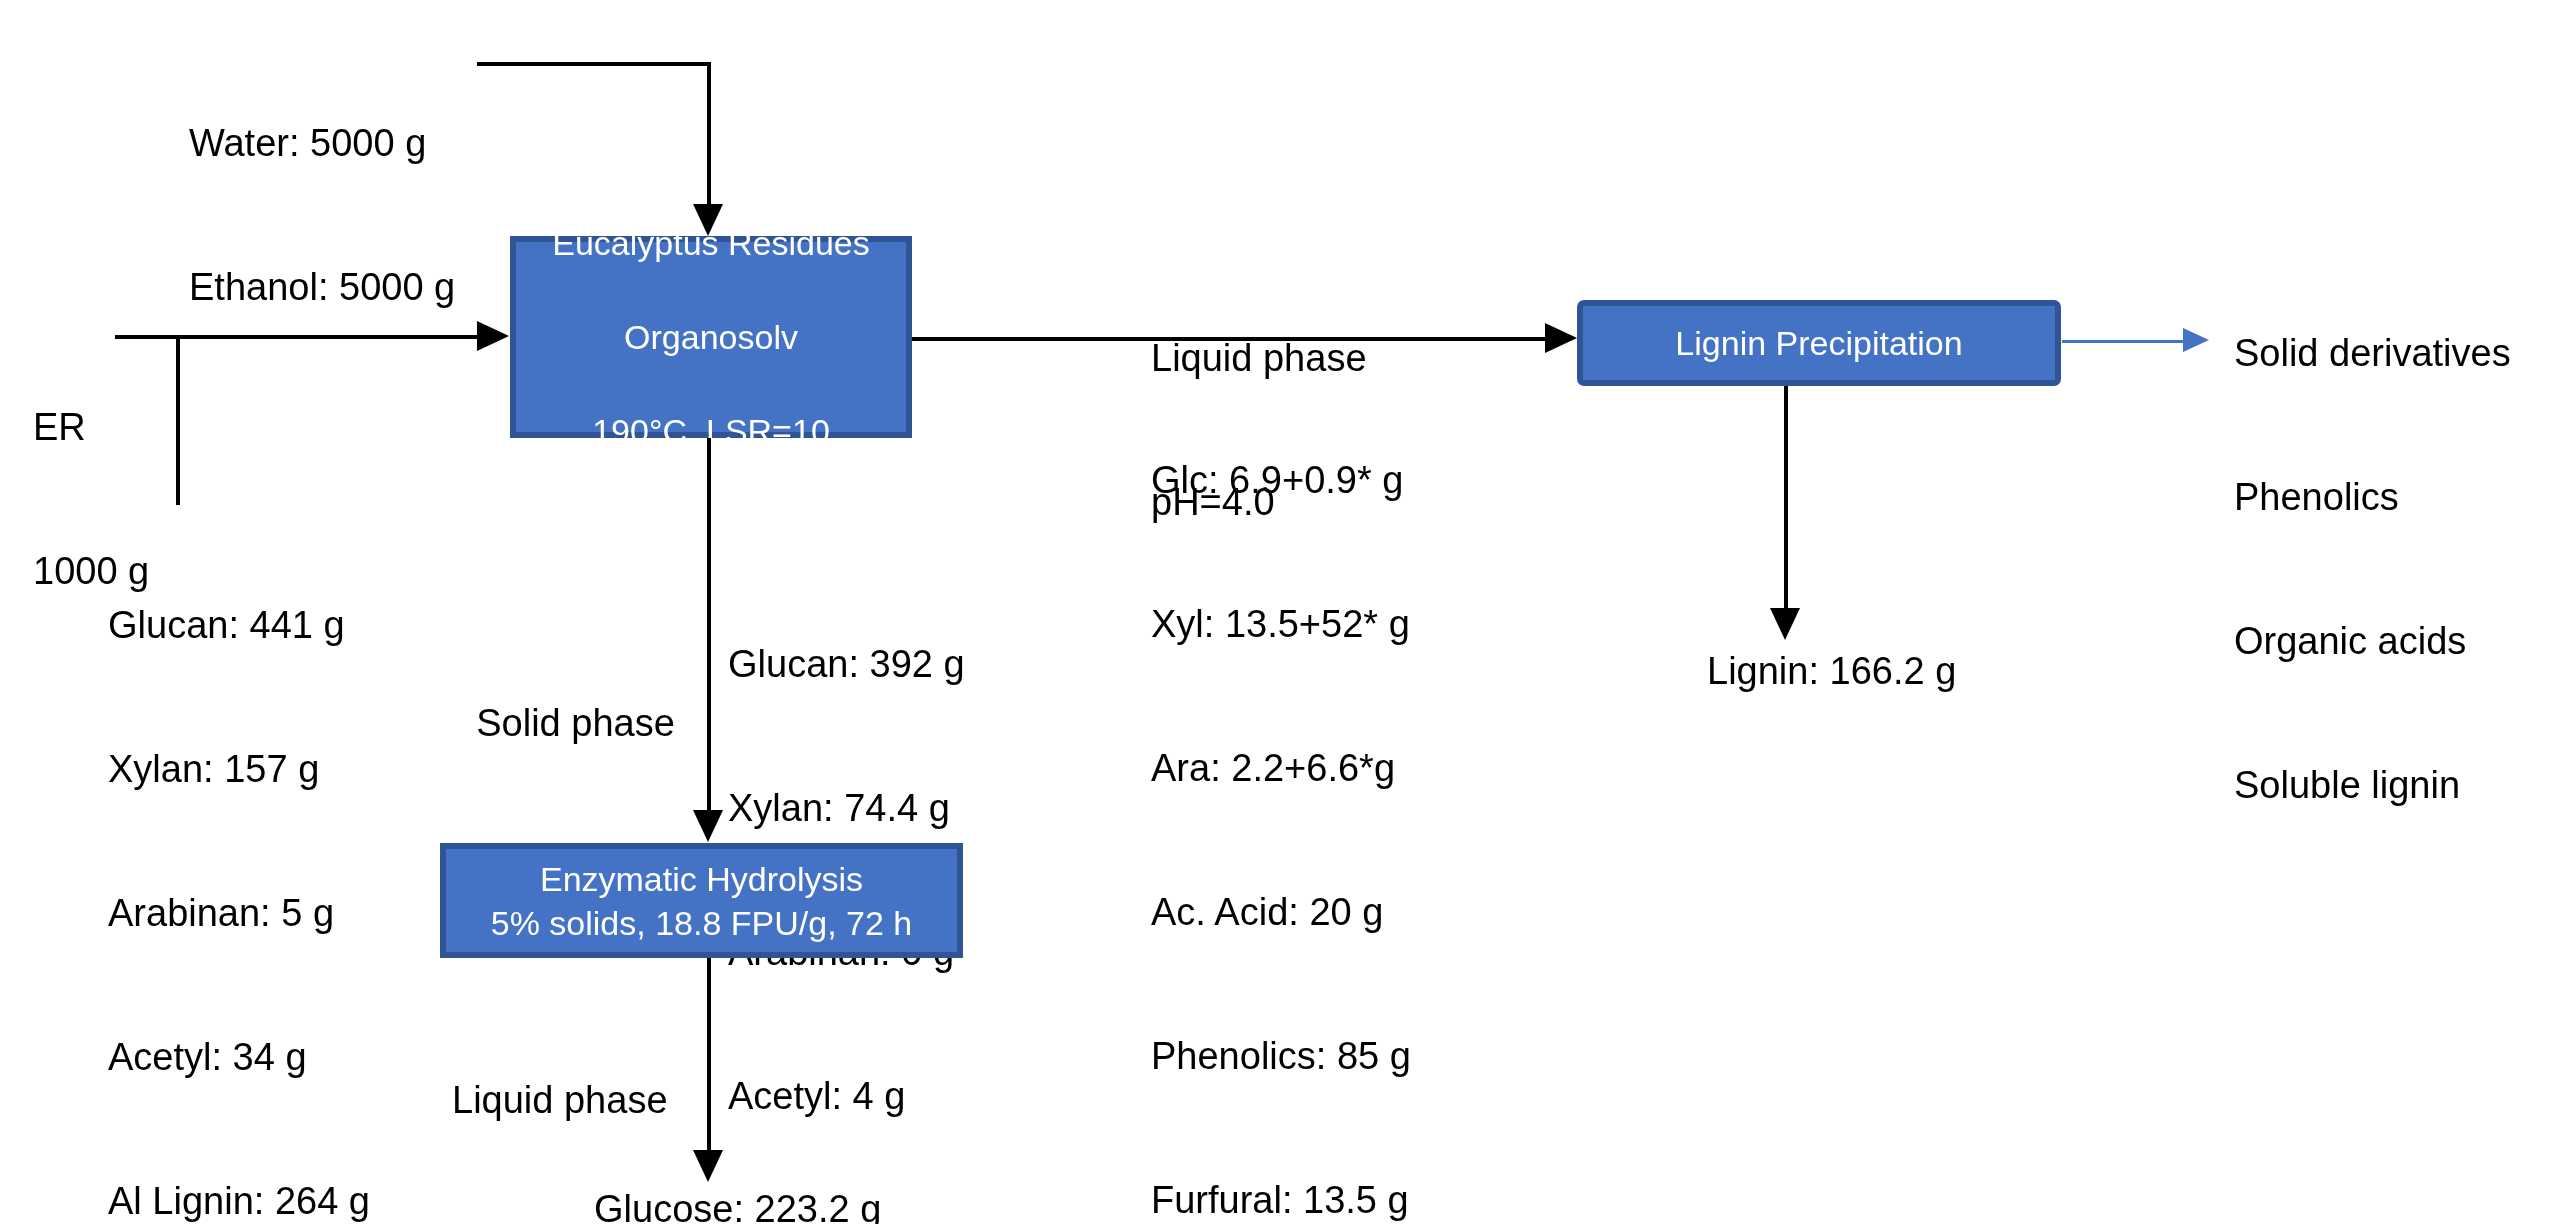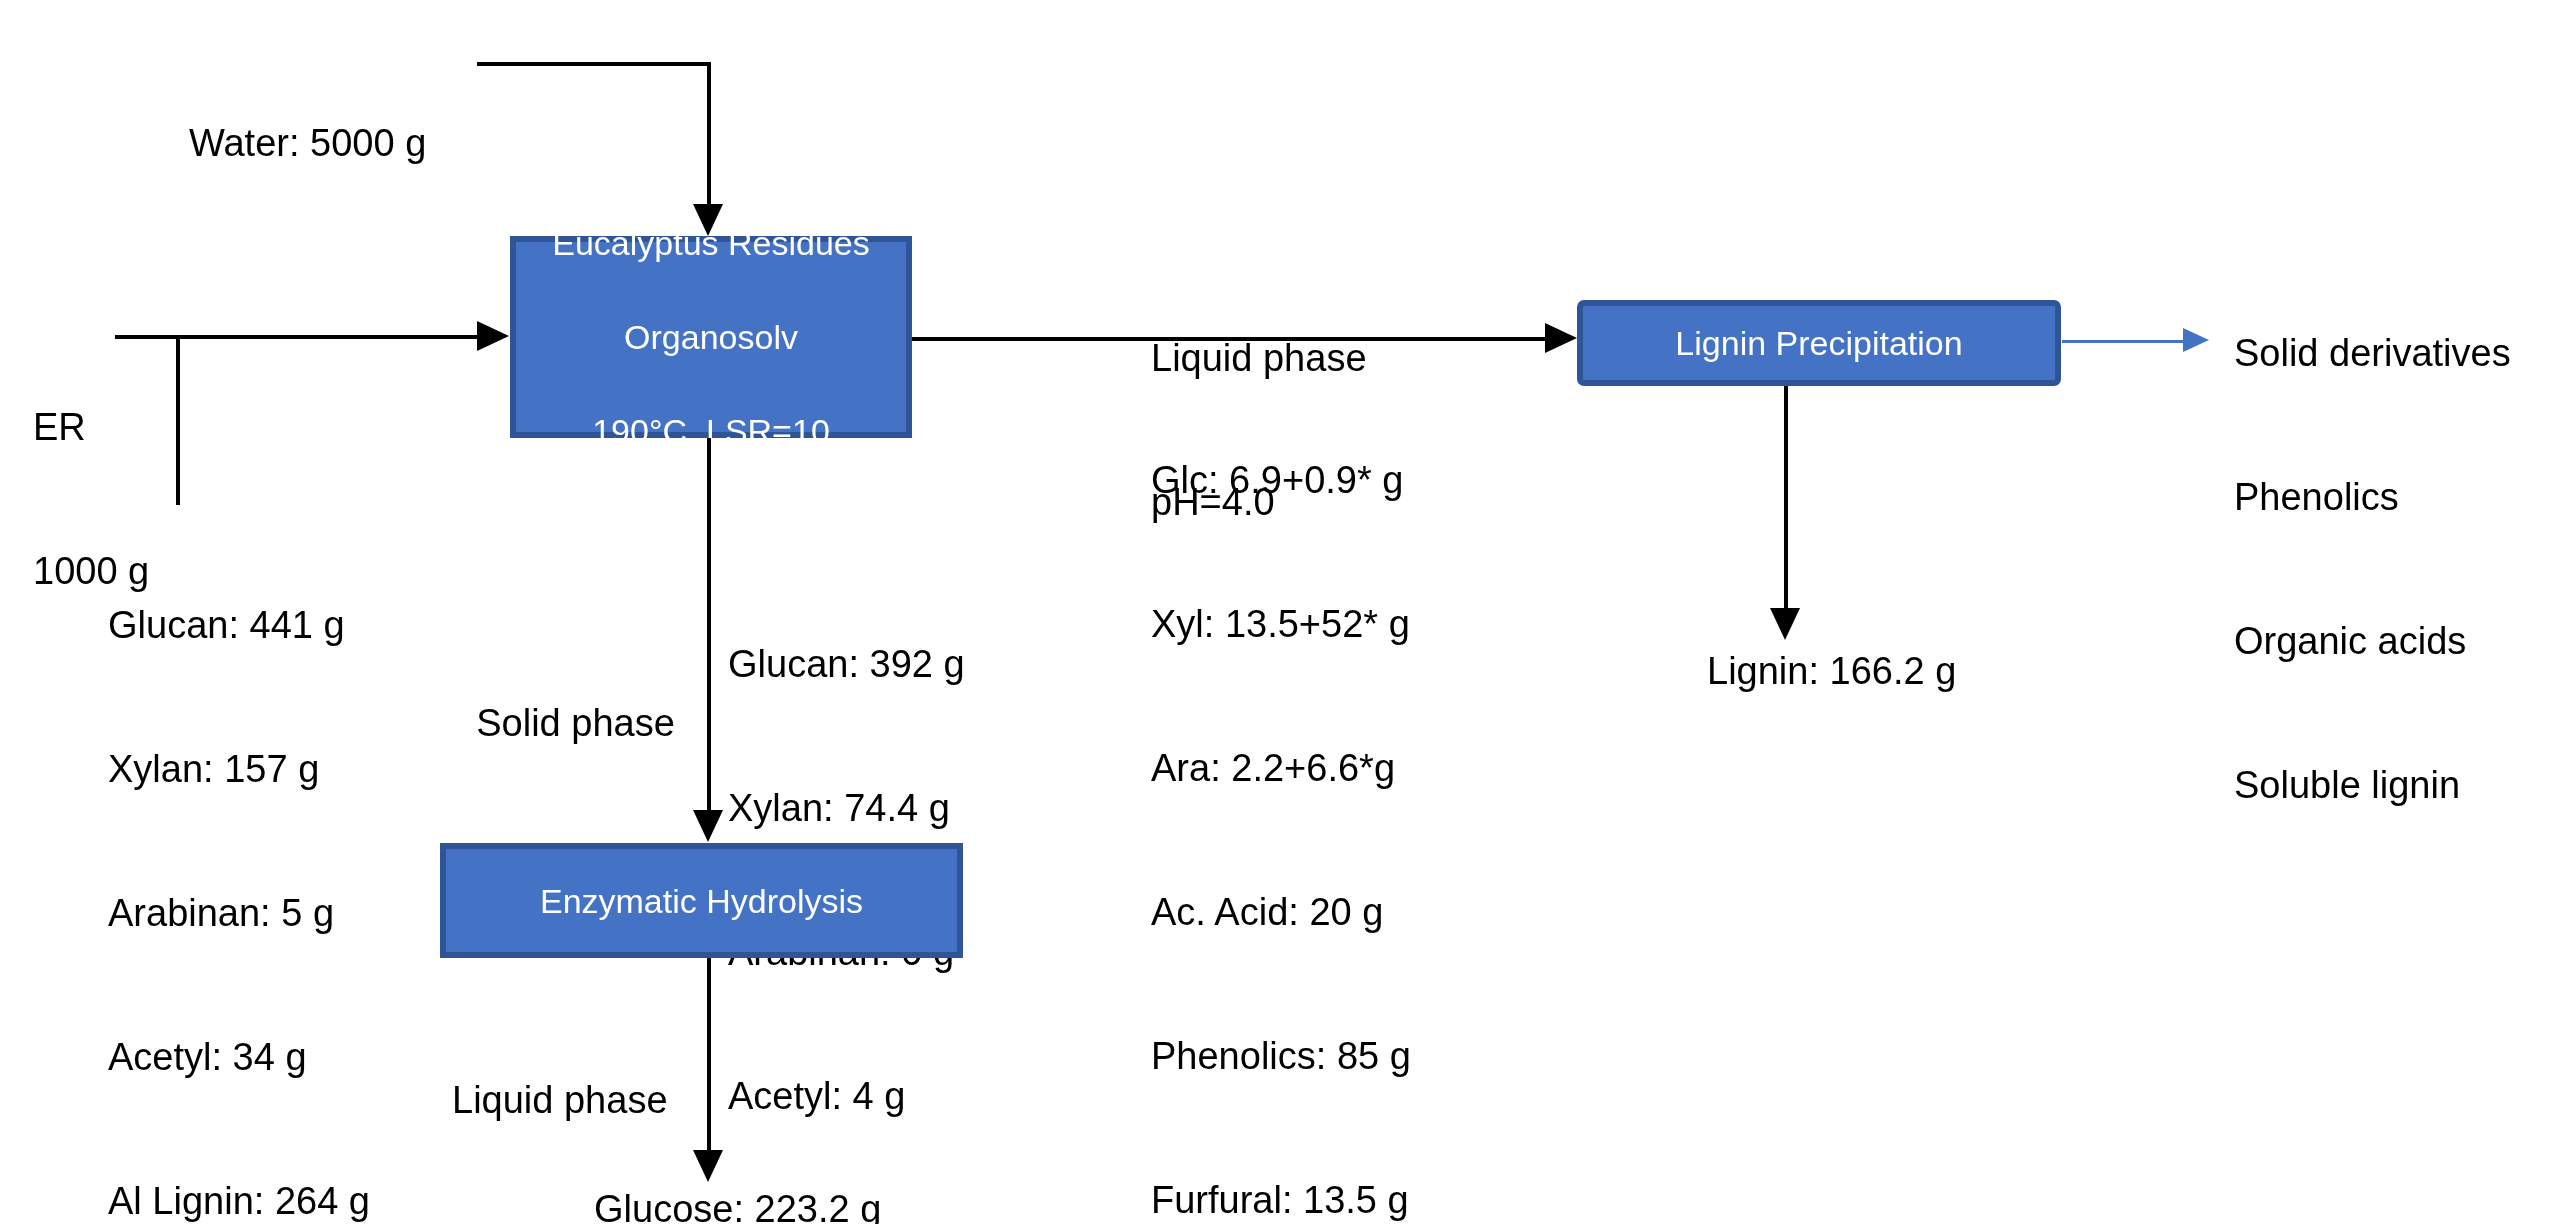--- a/index.html
+++ b/index.html
@@ -38,20 +38,21 @@
   .ah.right{border-top:15.3px solid transparent;border-bottom:15.3px solid transparent;border-left:32px solid #000000;}
   .ah.right.blue{border-top:12.3px solid transparent;border-bottom:12.3px solid transparent;border-left:26px solid #4472c4;}
 </style>
 </head>
 <body>
 
 <div id="canvas">
 
   <div class="txt" style="left:189px;top:12.3px;">
     <div>Water: 5000 g</div>
+    <div>Ethanol: 5000 g</div>
   </div>
 
   <div class="txt" style="left:33px;top:296px;">
     <div>ER</div>
     <div>1000 g</div>
   </div>
 
   <div class="txt" style="left:108px;top:494px;">
     <div>Glucan: 441 g</div>
     <div>Xylan: 157 g</div>
@@ -85,20 +86,21 @@
   <div class="txt" style="left:728px;top:533px;">
     <div>Glucan: 392 g</div>
     <div>Xylan: 74.4 g</div>
     <div>Arabinan: 0 g</div>
     <div>Acetyl: 4 g</div>
     <div>Al Lignin: 65 g</div>
   </div>
 
   <div class="pbox" style="left:440px;top:832px;width:523px;height:115px;line-height:44px;">
     <div>Enzymatic Hydrolysis</div>
+    <div>5% solids, 18.8 FPU/g, 72 h</div>
   </div>
 
   <div class="vline" style="left:707px;top:947px;height:192px;"></div>
   <div class="ah down" style="left:693px;top:1139px;"></div>
 
   <div class="txt" style="left:452px;top:1065px;">Liquid phase</div>
   <div class="txt" style="left:594px;top:1174px;">Glucose: 223.2 g</div>
 
   <div class="hline" style="left:912px;top:326px;width:633px;"></div>
   <div class="ah right" style="left:1545px;top:312px;"></div>

